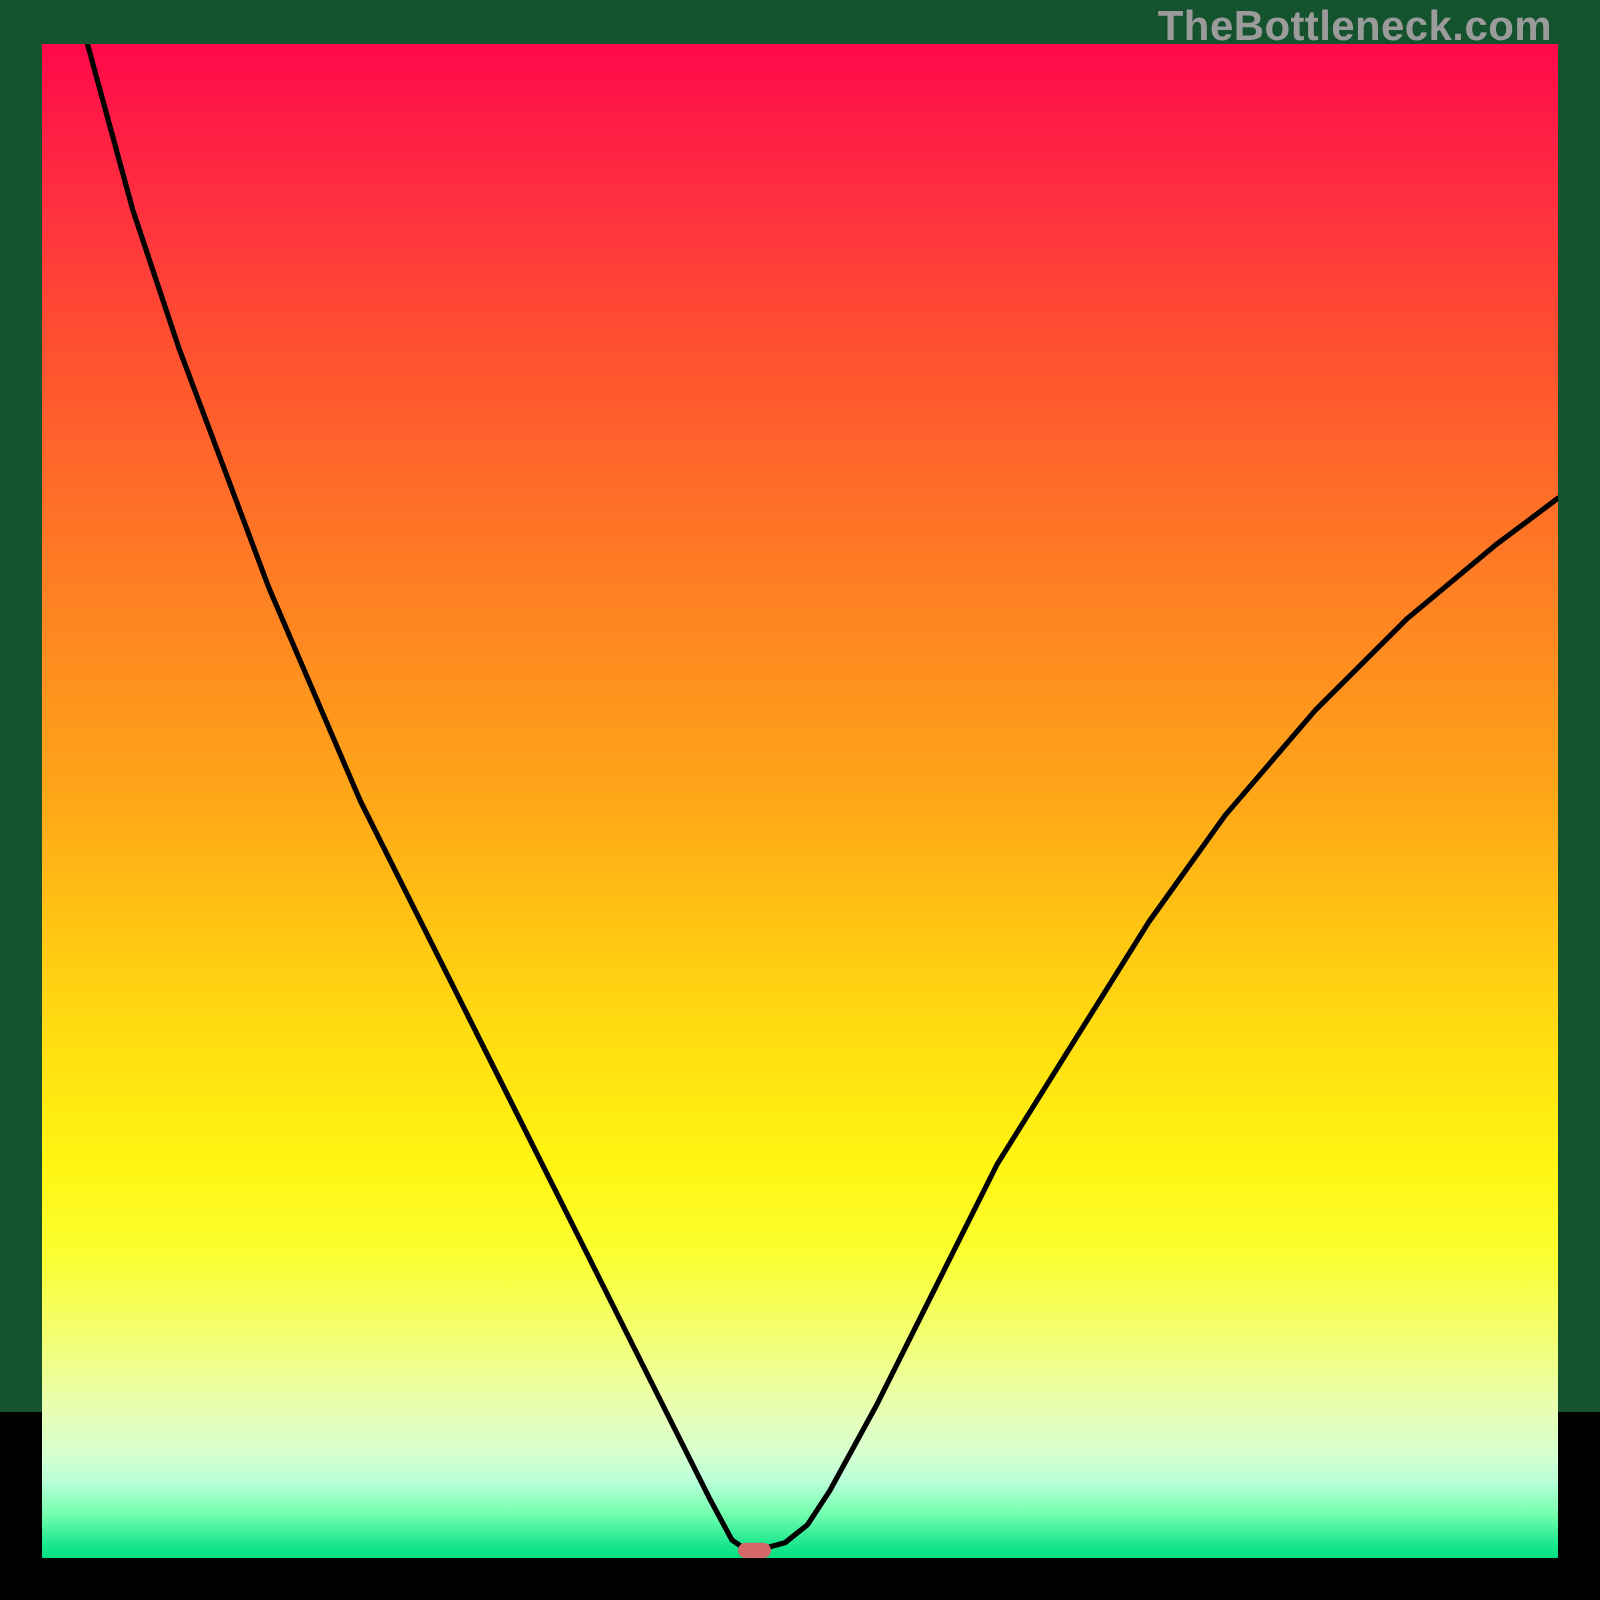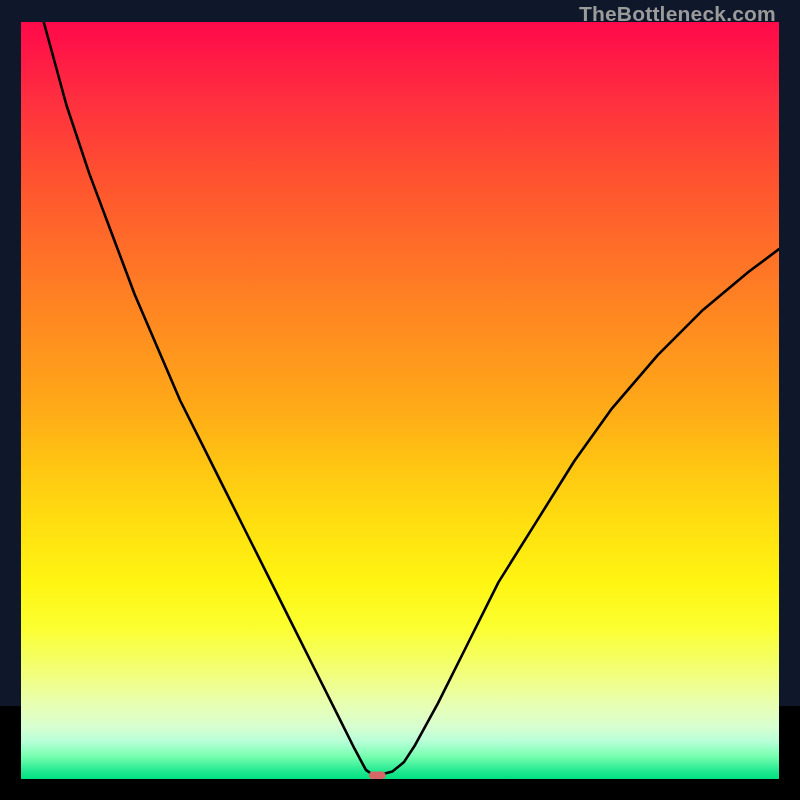--- a/index.html
+++ b/index.html
@@ -9,21 +9,21 @@
     height: 800px;
     background: #000000;
     overflow: hidden;
   }
   .frame {
     position: absolute;
     left: 0;
     top: 0;
     width: 800px;
     height: 706px;
-    background: #0f172a;
+    background: #14532d;
   }
   .plot-area {
     position: absolute;
     left: 21px;
     top: 22px;
     width: 758px;
     height: 757px;
     overflow: hidden;
   }
   .watermark {

